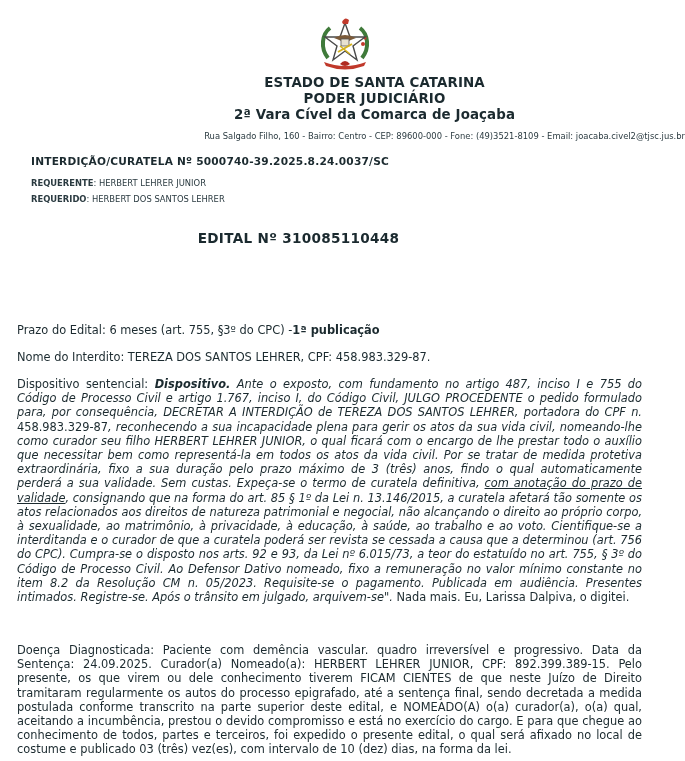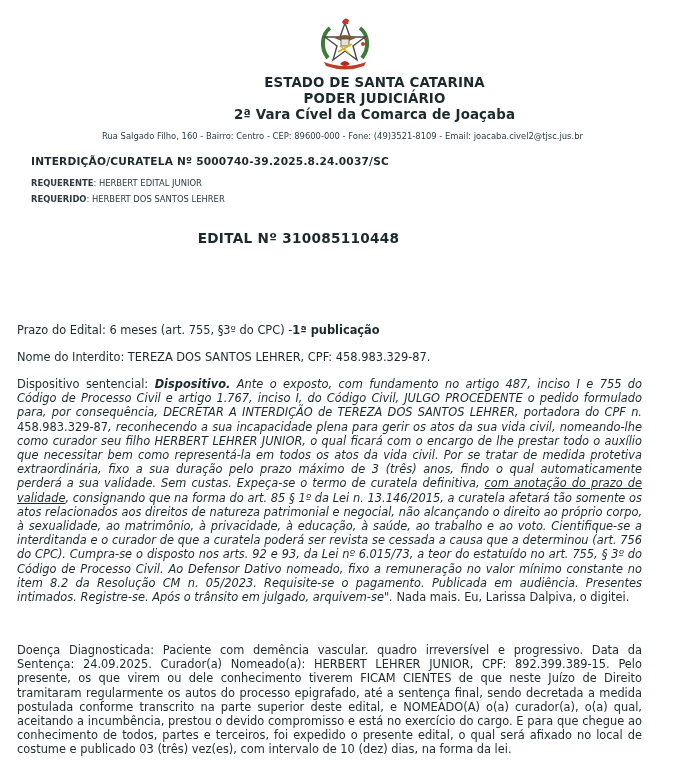--- a/index.html
+++ b/index.html
@@ -6,21 +6,21 @@
   body {
     width: 685px; height: 761px; overflow: hidden; position: relative;
     font-family: "DejaVu Sans", sans-serif; color: #1b2a2f;
   }
   .page { position: absolute; left: 0; top: 0; width: 685px; height: 761px; }
   .crest { position: absolute; left: 316px; top: 14px; width: 58px; height: 58px; }
   .hdr { position: absolute; left: 0; width: 685px; text-align: center; font-weight: bold; font-size: 13.4px; letter-spacing: 0.1px; margin-left: 32px; }
   .hdr1 { top: 75px; }
   .hdr2 { top: 91px; }
   .hdr3 { top: 107px; }
-  .addr { position: absolute; left: 0; width: 685px; top: 131px; text-align: center; font-size: 8.4px; color: #2a3a40; }
+  .addr { position: absolute; left: 0; width: 685px; top: 131px; text-align: right; font-size: 8.4px; color: #2a3a40; }
   .proc { position: absolute; left: 31px; top: 155px; font-size: 10.6px; font-weight: bold; letter-spacing: 0.2px; }
   .party { position: absolute; left: 31px; font-size: 8.4px; color: #2a3a40; }
   .party b { font-weight: bold; }
   .party1 { top: 178px; }
   .party2 { top: 194px; }
   .edital { position: absolute; left: 0; width: 597px; top: 230px; text-align: center; font-size: 13.6px; font-weight: bold; letter-spacing: 0.3px; }
   .para { position: absolute; left: 17px; width: 625px; font-size: 11.4px; line-height: 14.2px; text-align: justify; margin-top: 29px; }
   .p-prazo { top: 294px; }
   .p-nome { top: 321px; }
   .p-disp { top: 348px; }
@@ -54,21 +54,21 @@
     <path d="M8 48 Q29 56 50 48 L48 52 Q29 59 10 52 Z" fill="#c0392b"></path>
     <path d="M24 50 Q29 44 34 50 Q29 54 24 50 Z" fill="#b02a20"></path>
   </svg>
 
   <div class="hdr hdr1">ESTADO DE SANTA CATARINA</div>
   <div class="hdr hdr2">PODER JUDICIÁRIO</div>
   <div class="hdr hdr3">2ª Vara Cível da Comarca de Joaçaba</div>
   <div class="addr">Rua Salgado Filho, 160 - Bairro: Centro - CEP: 89600-000 - Fone: (49)3521-8109 - Email: joacaba.civel2@tjsc.jus.br</div>
 
   <div class="proc">INTERDIÇÃO/CURATELA Nº 5000740-39.2025.8.24.0037/SC</div>
-  <div class="party party1"><b>REQUERENTE</b><span>: HERBERT EDITAL JUNIOR</span></div>
+  <div class="party party1"><b>REQUERENTE</b><span>: HERBERT LEHRER JUNIOR</span></div>
   <div class="party party2"><b>REQUERIDO</b><span>: HERBERT DOS SANTOS LEHRER</span></div>
 
   <div class="edital">EDITAL Nº 310085110448</div>
 
   <div class="para p-prazo"><span>Prazo do Edital: 6 meses (art. 755, §3º do CPC) -</span><b>1ª publicação</b></div>
 
   <div class="para p-nome">Nome do Interdito: TEREZA DOS SANTOS LEHRER, CPF:  458.983.329-87.</div>
 
   <div class="para p-disp"><span>Dispositivo sentencial: </span><b class="it">Dispositivo.</b><span class="it"> Ante o exposto, com fundamento no artigo 487, inciso I e 755 do Código de Processo Civil e artigo 1.767, inciso I, do Código Civil, JULGO PROCEDENTE o pedido formulado para, por consequência, DECRETAR A INTERDIÇÃO de TEREZA DOS SANTOS LEHRER, portadora do CPF n.</span><span> 458.983.329-87</span><span class="it">, reconhecendo a sua incapacidade plena para gerir os atos da sua vida civil, nomeando-lhe como curador seu filho HERBERT LEHRER JUNIOR, o qual ficará com o encargo de lhe prestar todo o auxílio que necessitar bem como representá-la em todos os atos da vida civil. Por se tratar de medida protetiva extraordinária, fixo a sua duração pelo prazo máximo de 3 (três) anos, findo o qual automaticamente perderá a sua validade. Sem custas. Expeça-se o termo de curatela definitiva, </span><span class="it u">com anotação do prazo de validade</span><span class="it">, consignando que na forma do art. 85 § 1º da Lei n. 13.146/2015, a curatela afetará tão somente os atos relacionados aos direitos de natureza patrimonial e negocial, não alcançando o direito ao próprio corpo, à sexualidade, ao matrimônio, à privacidade, à educação, à saúde, ao trabalho e ao voto. Cientifique-se a interditanda e o curador de que a curatela poderá ser revista se cessada a causa que a determinou (art. 756 do CPC). Cumpra-se o disposto nos arts. 92 e 93, da Lei nº 6.015/73, a teor do estatuído no art. 755, § 3º do Código de Processo Civil. Ao Defensor Dativo nomeado, fixo a remuneração no valor mínimo constante no item 8.2 da Resolução CM n. 05/2023. Requisite-se o pagamento. Publicada em audiência. Presentes intimados. Registre-se. Após o trânsito em julgado, arquivem-se".</span><span> Nada mais. Eu, Larissa Dalpiva, o digitei.</span></div>
 

